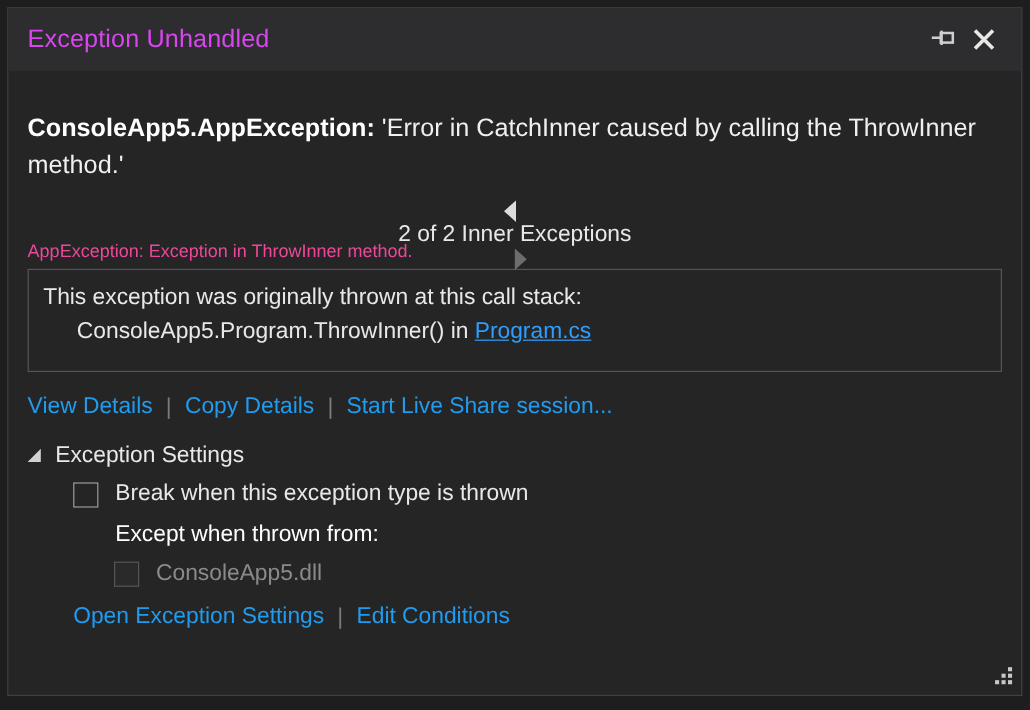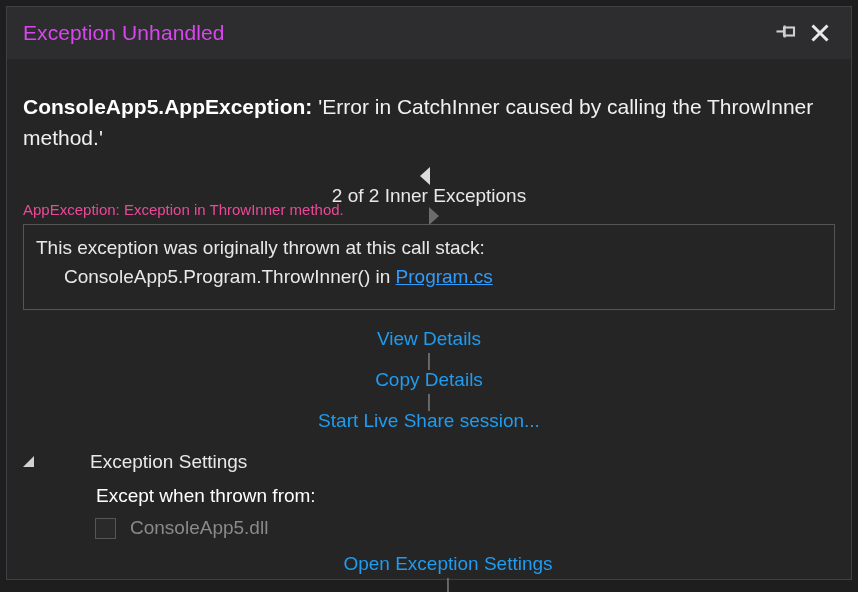--- a/index.html
+++ b/index.html
@@ -144,21 +144,20 @@
     color: #2f9dfe;
     text-decoration: underline;
     cursor: pointer;
   }
 
   
   .link-row {
     display: flex;
     align-items: center;
     font-size: 19px;
-    flex-direction: column;
   }
   .link-row.primary { margin-top: 18px; }
   .vs-link {
     color: #1f9cf0;
     cursor: pointer;
     white-space: nowrap;
   }
   .sep {
     color: #7a7a7a;
     margin: 0 11px;
@@ -168,21 +167,20 @@
 
   
   .settings-header {
     margin-top: 19px;
     display: flex;
     align-items: center;
     font-size: 19px;
     color: #e8e8e8;
     cursor: pointer;
     width: max-content;
-    gap: 44px;
   }
   .expander {
     width: 14px;
     height: 14px;
     margin-right: 9px;
     position: relative;
   }
   .expander::before {
     content: "";
     position: absolute;
@@ -305,20 +303,24 @@
       <span class="vs-link">Copy Details</span>
       <span class="sep">|</span>
       <span class="vs-link">Start Live Share session...</span>
     </div>
 
     <div class="settings-header">
       <span class="expander"></span>
       <span>Exception Settings</span>
     </div>
 
+    <div class="check-row">
+      <span class="checkbox"></span>
+      <span>Break when this exception type is thrown</span>
+    </div>
 
     <div class="sub-label">Except when thrown from:</div>
 
     <div class="check-row disabled">
       <span class="checkbox"></span>
       <span>ConsoleApp5.dll</span>
     </div>
 
     <div class="link-row secondary">
       <span class="vs-link">Open Exception Settings</span>

